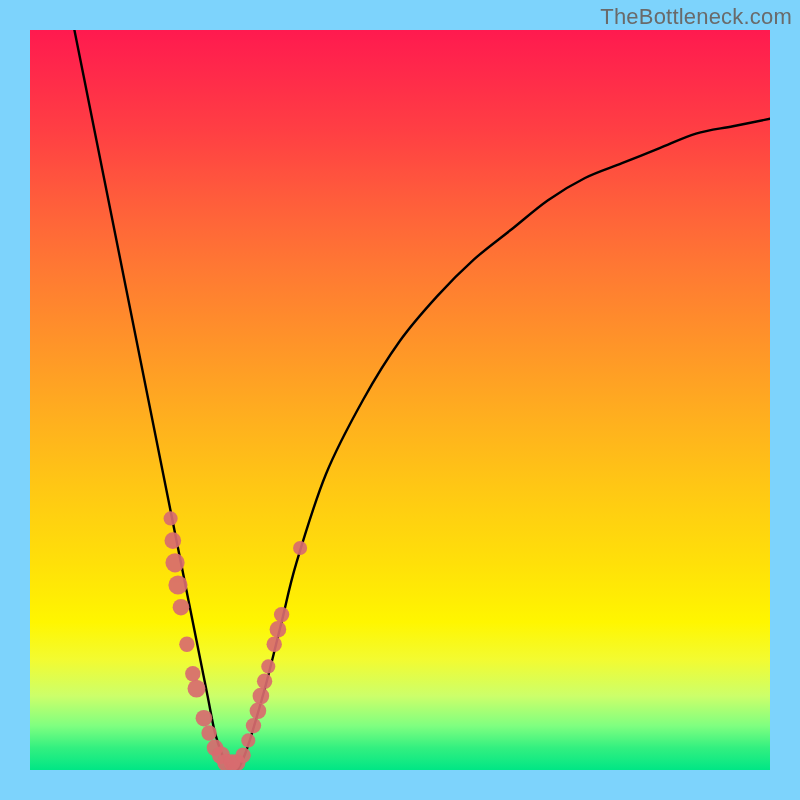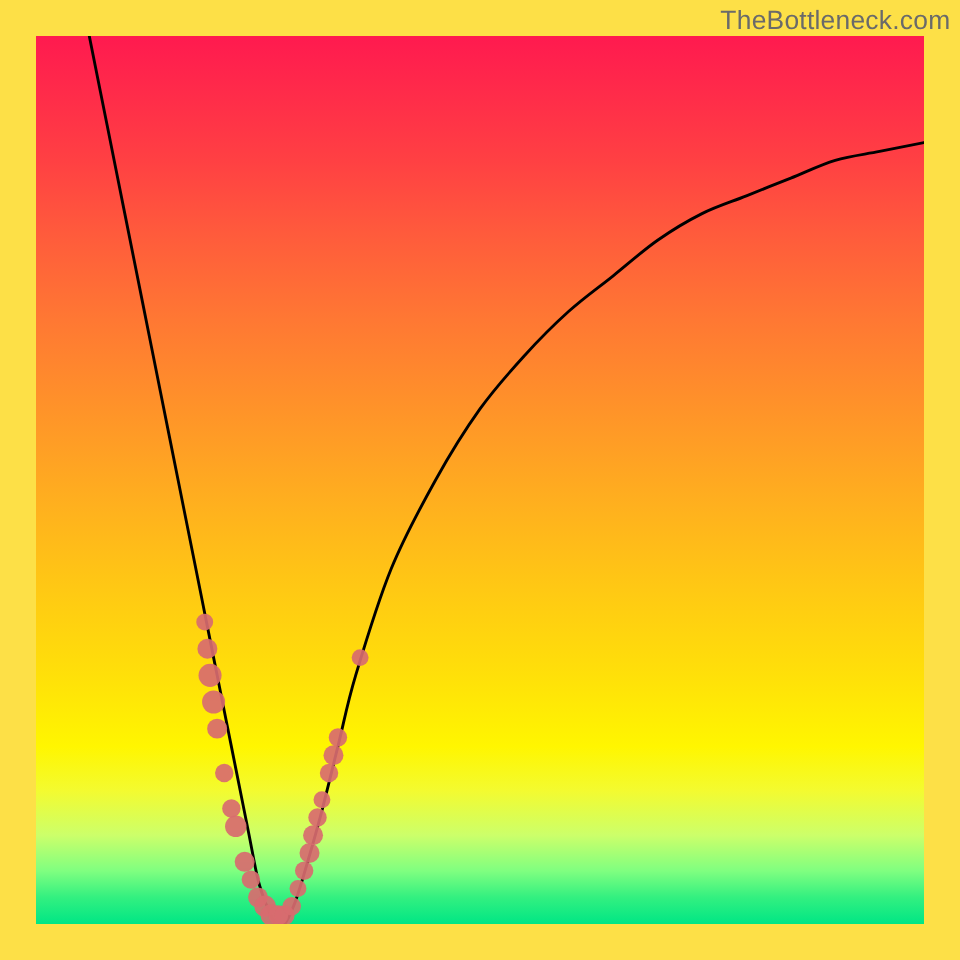--- a/index.html
+++ b/index.html
@@ -8,21 +8,21 @@
     width: 800px;
     height: 800px;
     overflow: hidden;
     background: #000;
     font-family: Arial, Helvetica, sans-serif;
   }
   .outer {
     position: relative;
     width: 800px;
     height: 800px;
-    background: #fde047;
+    background: #7dd3fc;
   }
   .plot-area {
     position: absolute;
     left: 30px;
     top: 30px;
     width: 740px;
     height: 740px;
     overflow: hidden;
   }
   .gradient-bg {

